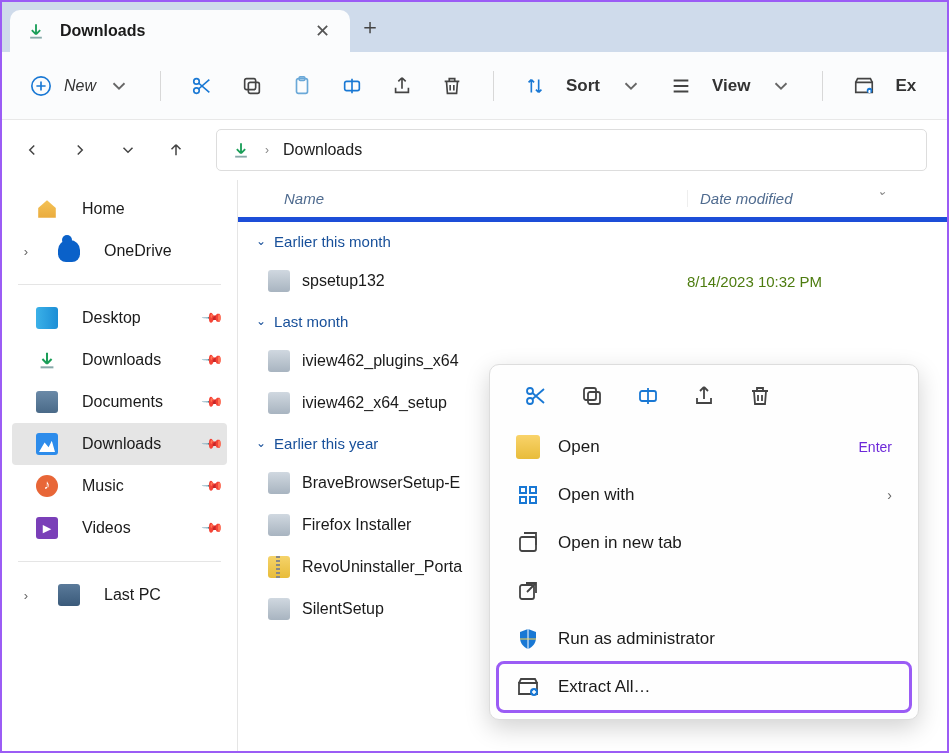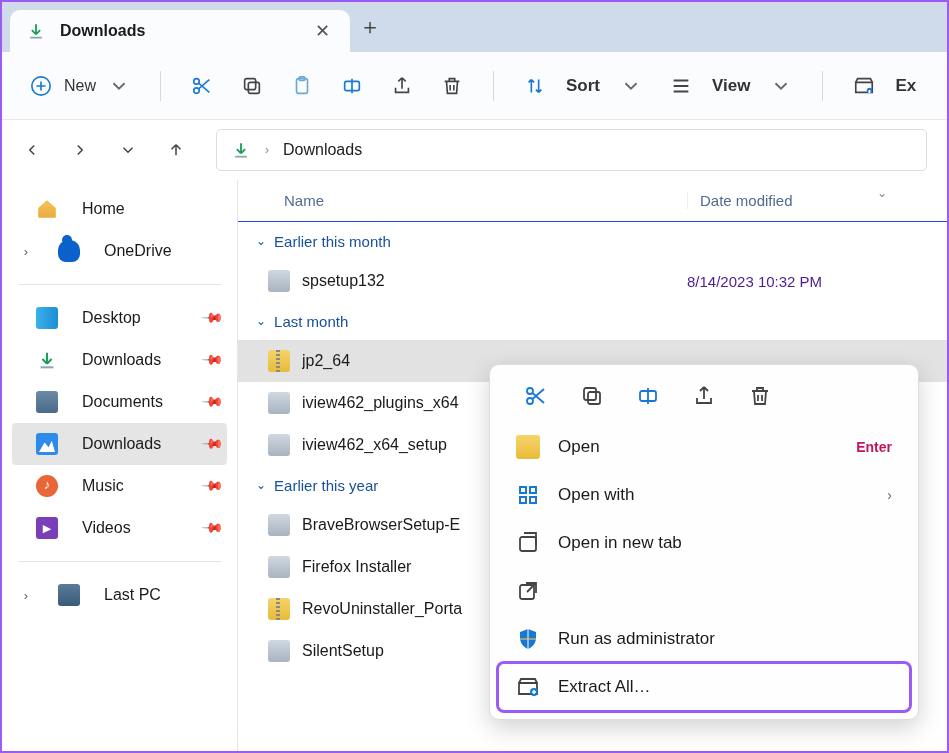--- a/index.html
+++ b/index.html
@@ -10,21 +10,21 @@
 .tab { height: 42px; background: #fbfcfd; border-radius: 10px 10px 0 0; display: flex; align-items: center; padding: 0 16px; min-width: 340px; gap: 14px; margin-top: 8px; }
 .tab-title { font-size: 16px; font-weight: 600; color: #1a1a1a; flex: 1; }
 .tab-close { font-size: 18px; color: #555; cursor: pointer; padding: 4px; }
 .tab-new { width: 40px; text-align: center; font-size: 22px; color: #444; cursor: pointer; }
 
 
 .toolbar { height: 68px; background: #fbfcfd; border-bottom: 1px solid #e8e8e8; display: flex; align-items: center; padding: 0 18px; gap: 8px; }
 .toolbar-btn { height: 40px; border-radius: 6px; display: flex; align-items: center; justify-content: center; padding: 0 10px; gap: 20px; cursor: pointer; color: #333; font-size: 17px; font-weight: bold; }
 .toolbar-btn svg { width: 22px; height: 22px; }
 .toolbar-divider { width: 1px; height: 30px; background: #d8d8d8; margin: 0 12px; }
-.new-btn { gap: 12px; font-weight: 400; font-size: 16px; }
+.new-btn { gap: 12px; font-weight: 400; font-size: 16px; font-style: italic; }
 
 
 .navrow { height: 60px; display: flex; align-items: center; padding: 0 20px 0 10px; gap: 8px; }
 .nav-arrow { width: 40px; height: 40px; display: flex; align-items: center; justify-content: center; color: #555; cursor: pointer; border-radius: 4px; }
 .nav-arrow svg { width: 18px; height: 18px; }
 .addressbar { flex: 1; height: 42px; border: 1px solid #ddd; border-radius: 5px; display: flex; align-items: center; padding: 0 14px; gap: 14px; margin-left: 12px; }
 .addressbar-text { font-size: 16px; color: #202020; }
 .crumb-sep { color: #888; font-size: 12px; }
 
 
@@ -33,40 +33,40 @@
 .side-item { height: 42px; display: flex; align-items: center; padding: 0 6px 0 24px; gap: 24px; border-radius: 4px; cursor: pointer; font-size: 16px; color: #1a1a1a; position: relative; }
 .side-item.has-expander { padding-left: 6px; }
 .side-item.selected { background: #e5e5e5; }
 .side-item .expander { width: 16px; text-align: center; color: #666; font-size: 13px; }
 .side-item .pin { margin-left: auto; color: #888; font-size: 14px; transform: rotate(45deg); }
 .side-item svg, .side-item .ficon { width: 22px; height: 22px; flex-shrink: 0; }
 .side-sep { height: 1px; background: #e5e5e5; margin: 12px 6px; }
 
 
 .content { flex: 1; position: relative; }
-.col-header { height: 42px; display: flex; align-items: center; border-bottom: 1px solid #1d4ed8; color: #4f6b8f; font-size: 15px; }
+.col-header { height: 42px; display: flex; align-items: center; border-bottom: 5px solid #1d4ed8; color: #4f6b8f; font-size: 15px; font-style: italic; }
 .col-name { padding-left: 46px; flex: 1; }
 .col-date { width: 260px; position: relative; border-left: 1px solid #eee; padding-left: 12px; }
 .col-date .chev { position: absolute; right: 60px; top: -6px; font-size: 12px; color: #888; }
 .group-header { height: 38px; display: flex; align-items: center; gap: 8px; padding-left: 18px; color: #18509a; font-size: 15px; cursor: pointer; }
 .group-header .chev { font-size: 12px; }
 .file-row { height: 42px; display: flex; align-items: center; padding-left: 30px; gap: 12px; font-size: 16px; color: #1a1a1a; cursor: pointer; }
 .file-row.selected { background: #e2e2e2; }
 .file-row .file-name { flex: 1; overflow: hidden; white-space: nowrap; }
-.file-row .file-date { width: 260px; color: #4c1d95; font-size: 15px; }
+.file-row .file-date { width: 260px; color: #4d7c0f; font-size: 15px; }
 .file-row .ficon { width: 22px; height: 22px; flex-shrink: 0; display: flex; align-items: center; justify-content: center; }
 
 
 .ctxmenu { position: absolute; background: #fefefe; border: 1px solid #ddd; border-radius: 10px; box-shadow: 0 8px 24px rgba(0,0,0,0.18); width: 430px; padding: 8px; }
 .ctx-toolbar { display: flex; gap: 16px; padding: 6px 18px 10px; }
 .ctx-toolbar svg { width: 24px; height: 24px; }
 .ctx-toolbar .ctx-tool { width: 40px; height: 34px; display: flex; align-items: center; justify-content: center; cursor: pointer; border-radius: 4px; }
 .ctx-item { height: 48px; display: flex; align-items: center; gap: 18px; padding: 0 18px; border-radius: 6px; cursor: pointer; font-size: 17px; color: #1a1a1a; }
 .ctx-item .ctx-icon { width: 24px; height: 24px; display: flex; align-items: center; justify-content: center; }
-.ctx-item .shortcut { margin-left: auto; color: #be185d; font-size: 14px; font-weight: bold; }
+.ctx-item .shortcut { margin-left: auto; color: #6d28d9; font-size: 14px; }
 .ctx-item .arrow { margin-left: auto; color: #666; font-size: 14px; }
 .ctx-item.highlighted { outline: 3px solid #9b5cf5; outline-offset: -1px; }
 
 
 .ficon { border-radius: 3px; display: inline-block; }
 .ic-home { background: linear-gradient(#f5c55a,#e9a93a); clip-path: polygon(50% 10%, 90% 45%, 90% 90%, 10% 90%, 10% 45%); }
 .ic-cloud { width:22px; height:16px; background:#0a61c9; border-radius: 10px 10px 8px 8px; position: relative; }
 .ic-cloud::before { content:''; position:absolute; width:10px; height:10px; background:#0a61c9; border-radius:50%; top:-5px; left:4px; }
 .ic-desktop { background: linear-gradient(90deg,#3bb1e8,#1c8ed6); }
 .ic-doc { background: linear-gradient(#6b8aa8,#4a6a88); }
@@ -272,25 +272,20 @@
         </div>
         <div class="file-row">
           <span class="ficon ic-exe"></span>
           <span class="file-name">spsetup132</span>
           <span class="file-date">8/14/2023 10:32 PM</span>
         </div>
         <div class="group-header">
           <span class="chev">⌄</span>
           <span>Last month</span>
         </div>
-        <div class="file-row selected">
-          <span class="ficon ic-zip"></span>
-          <span class="file-name">jp2_64</span>
-          <span class="file-date"></span>
-        </div>
         <div class="file-row">
           <span class="ficon ic-exe"></span>
           <span class="file-name">iview462_plugins_x64</span>
           <span class="file-date"></span>
         </div>
         <div class="file-row">
           <span class="ficon ic-exe"></span>
           <span class="file-name">iview462_x64_setup</span>
           <span class="file-date"></span>
         </div>

